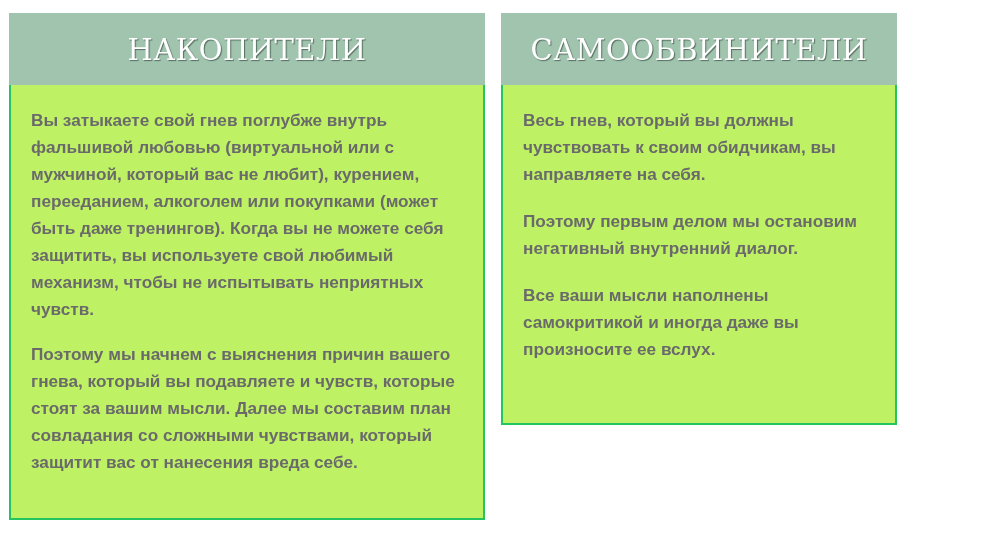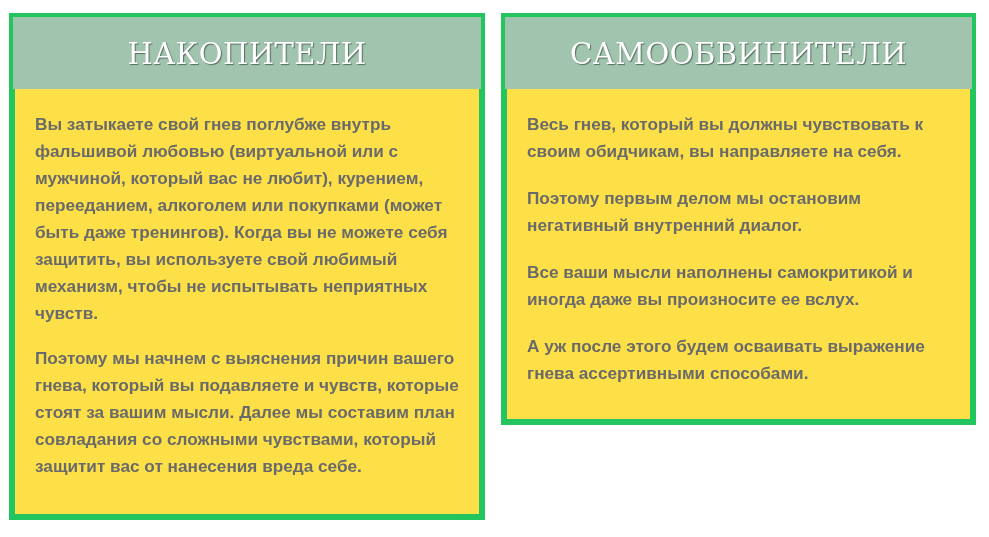--- a/index.html
+++ b/index.html
@@ -10,33 +10,33 @@
   body {
     width: 989px;
     height: 537px;
     position: relative;
     overflow: hidden;
     font-family: "Liberation Sans", sans-serif;
   }
   .card {
     position: absolute;
     box-sizing: border-box;
-    border: 6px solid #22c55e;
-    background: #fde047;
+    border: 2px solid #22c55e;
+    background: #bef264;
   }
   .card-left {
     left: 9px;
     top: 13px;
     width: 476px;
     height: 507px;
   }
   .card-right {
     left: 501px;
     top: 13px;
-    width: 475px;
+    width: 396px;
     height: 412px;
   }
   .card-header {
     background: #a0c4ae;
     height: 72px;
     margin: -2px -2px 0 -2px;
     display: flex;
     align-items: center;
     justify-content: center;
   }
@@ -82,15 +82,14 @@
 </div>
 
 <div class="card card-right">
   <div class="card-header">
     <h2 class="card-title">САМООБВИНИТЕЛИ</h2>
   </div>
   <div class="card-body">
     <p>Весь гнев, который вы должны чувствовать к своим обидчикам, вы направляете на себя.</p>
     <p>Поэтому первым делом мы остановим негативный внутренний диалог.</p>
     <p>Все ваши мысли наполнены самокритикой и иногда даже вы произносите ее вслух.</p>
-    <p>А уж после этого будем осваивать выражение гнева ассертивными способами.</p>
   </div>
 </div>
 
 </body></html>

